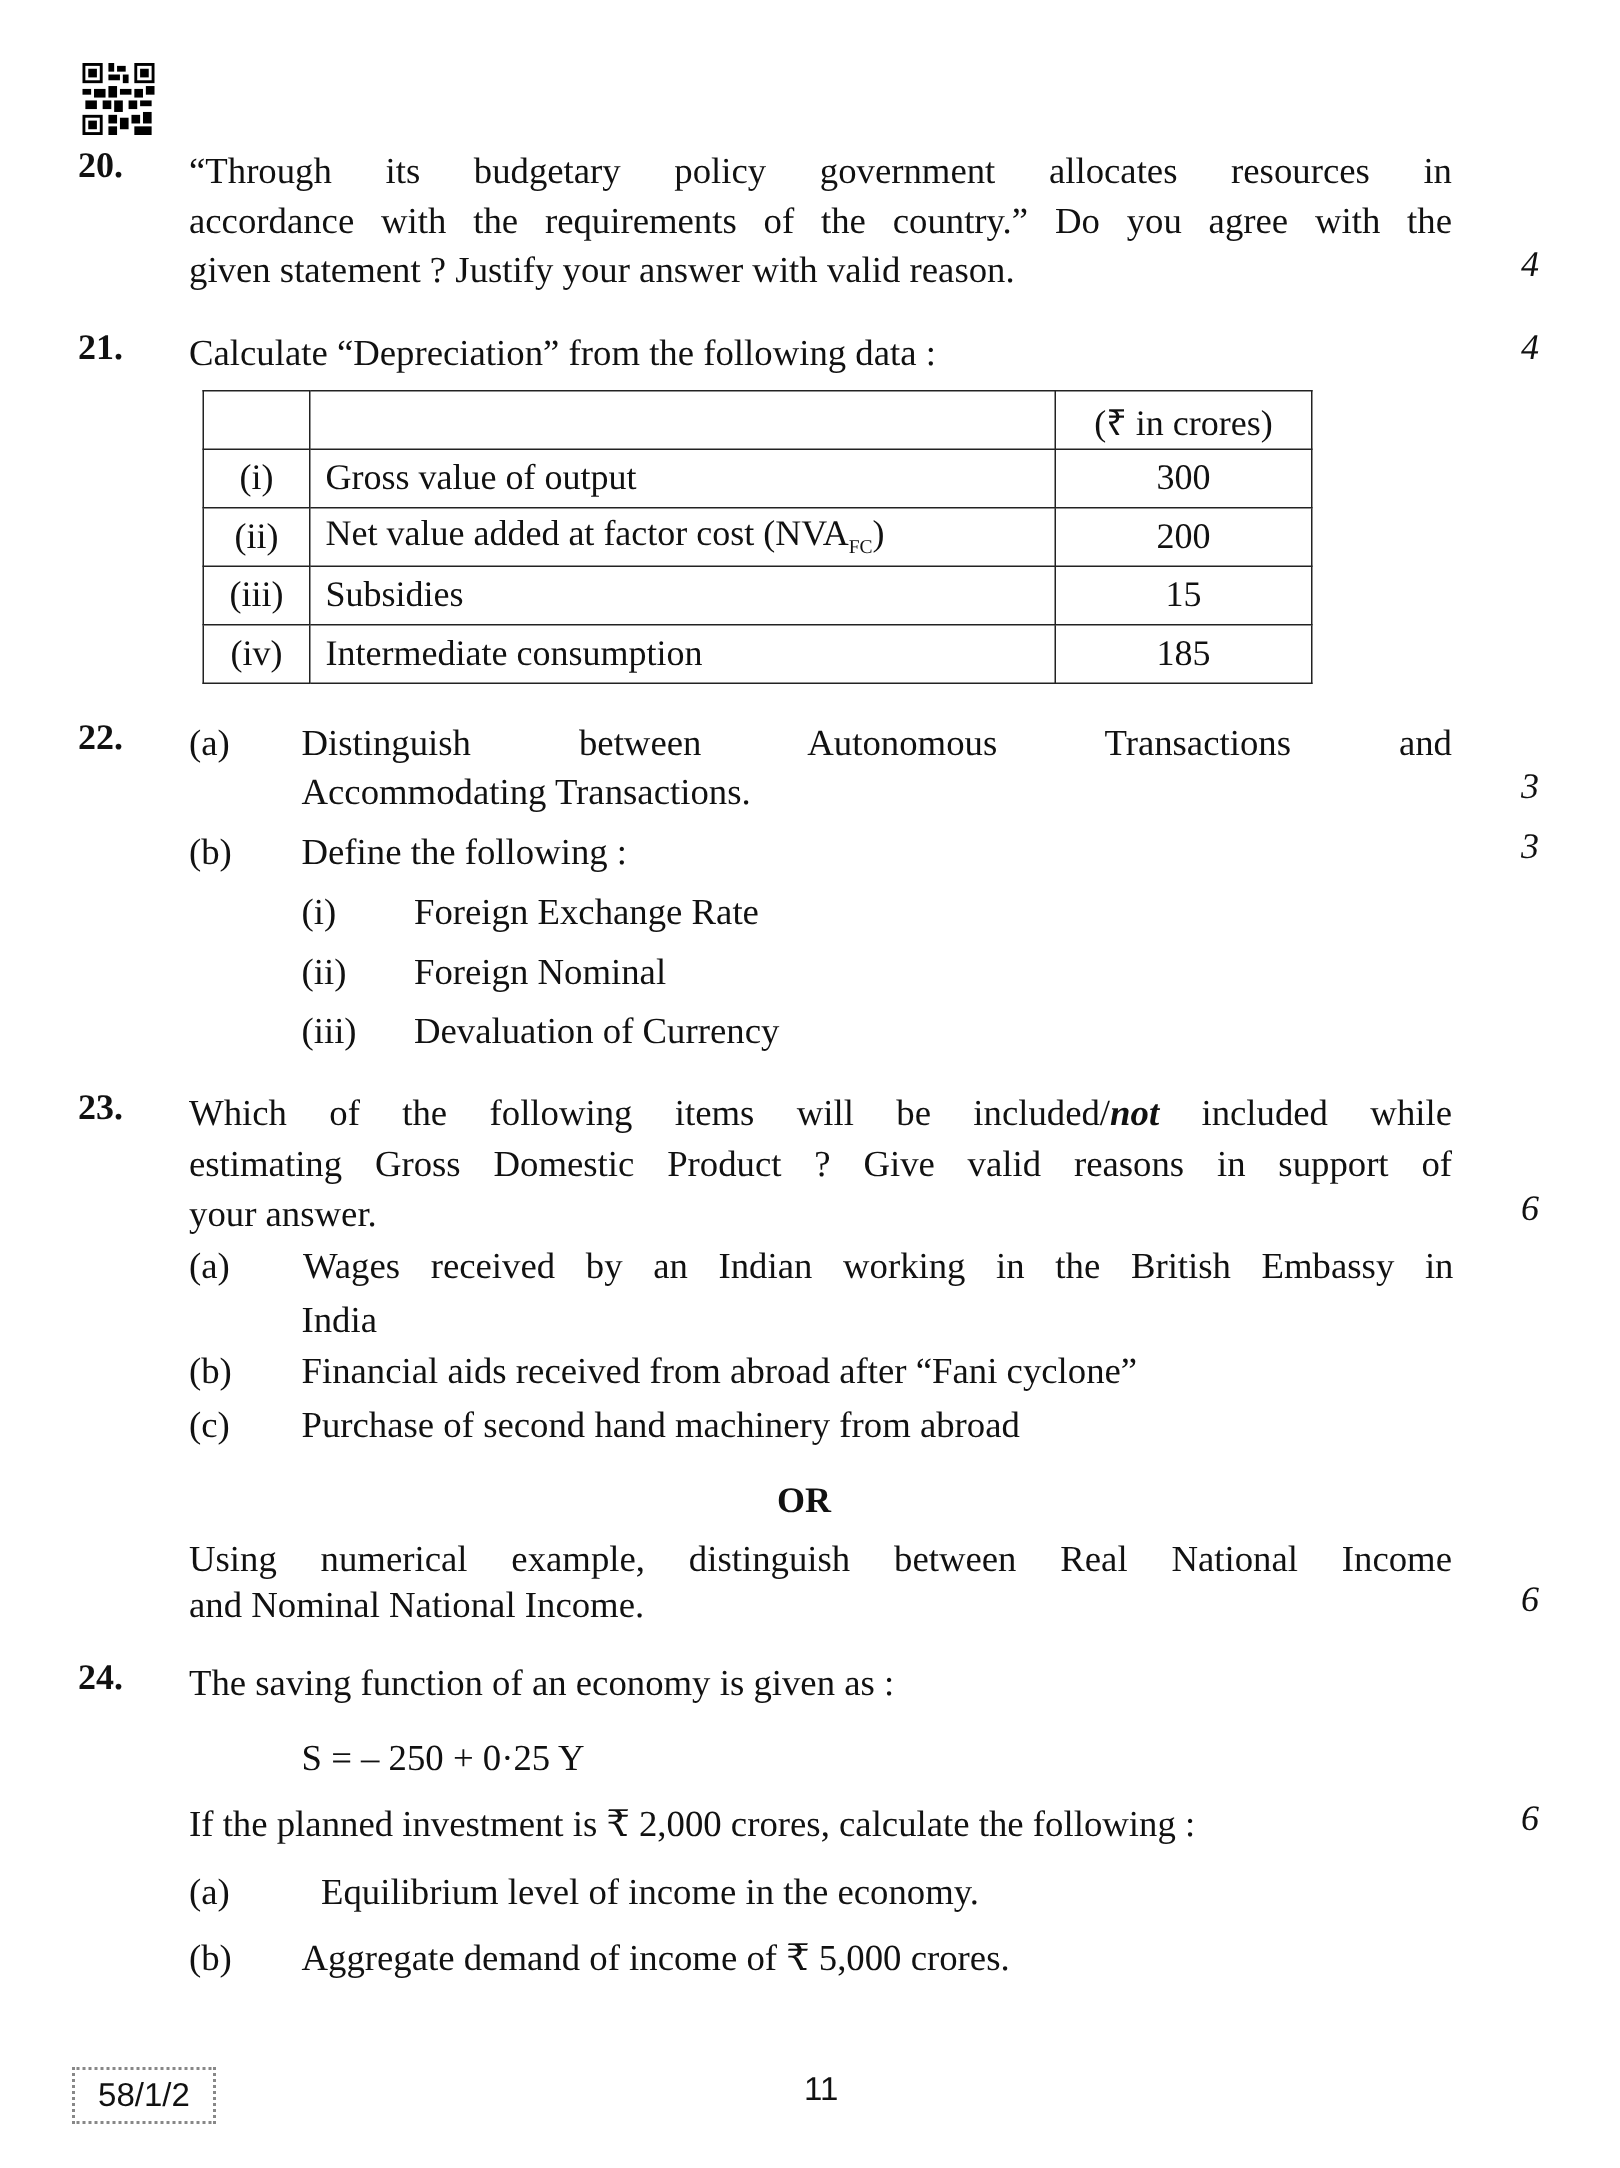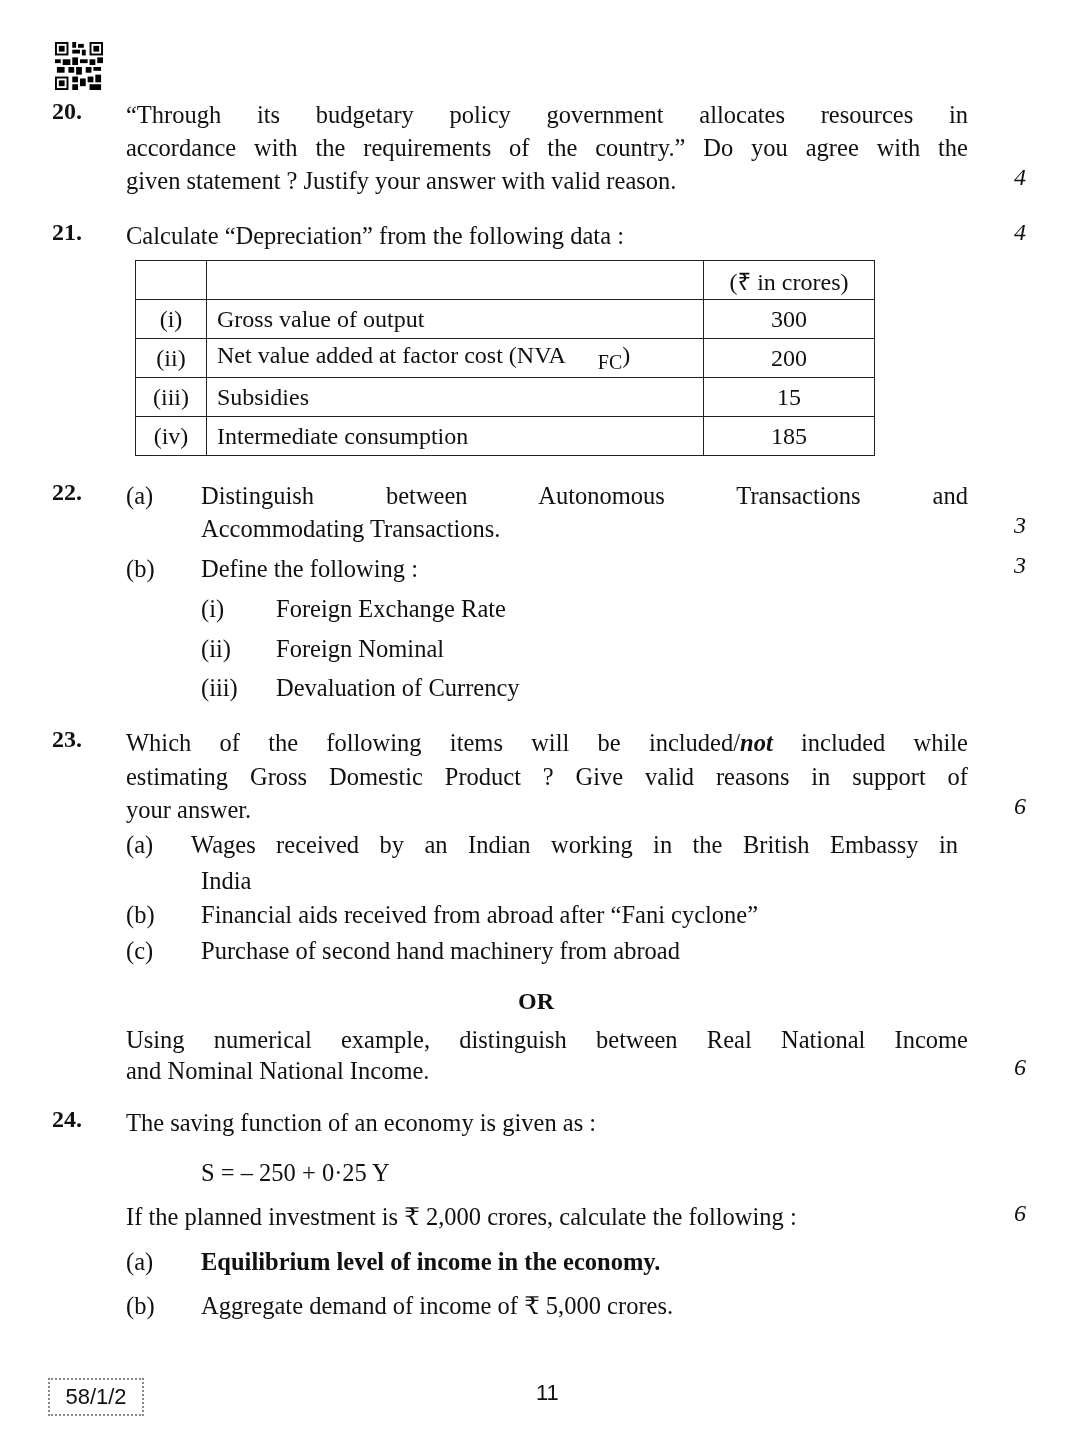--- a/index.html
+++ b/index.html
@@ -72,21 +72,21 @@
     <td class="desc"></td>
     <td class="num">(₹ in crores)</td>
   </tr>
   <tr>
     <td class="idx">(i)</td>
     <td class="desc">Gross value of output</td>
     <td class="num">300</td>
   </tr>
   <tr>
     <td class="idx">(ii)</td>
-    <td class="desc"><span>Net value added at factor cost (NVA</span><sub style="font-size:20px;margin-left:32px;">FC</sub><span>)</span></td>
+    <td class="desc"><span>Net value added at factor cost (NVA</span><sub style="font-size:13px;">FC</sub><span>)</span></td>
     <td class="num">200</td>
   </tr>
   <tr>
     <td class="idx">(iii)</td>
     <td class="desc">Subsidies</td>
     <td class="num">15</td>
   </tr>
   <tr>
     <td class="idx">(iv)</td>
     <td class="desc">Intermediate consumption</td>
@@ -110,36 +110,36 @@
 <div class="t" style="left:201px; top:671px;">(iii)</div>
 <div class="t" style="left:276px; top:671px;">Devaluation of Currency</div>
 
 <div class="qn" style="top:726px;">23.</div>
 <div class="t just" style="left:126px; top:726px; width:842px;"><span>Which of the following items will be included/</span><b><i>not</i></b><span> included while</span></div>
 <div class="t just" style="left:126px; top:760px; width:842px;">estimating Gross Domestic Product ? Give valid reasons in support of</div>
 <div class="t" style="left:126px; top:793px;">your answer.</div>
 <div class="marks" style="top:793px;">6</div>
 
 <div class="t" style="left:126px; top:828px;">(a)</div>
-<div class="t just" style="left:191px; top:828px; width:767px;">Wages received by an Indian working in the British Embassy in</div>
+<div class="t just" style="left:202px; top:828px; width:767px;">Wages received by an Indian working in the British Embassy in</div>
 <div class="t" style="left:201px; top:864px;">India</div>
 <div class="t" style="left:126px; top:898px;">(b)</div>
 <div class="t" style="left:201px; top:898px;">Financial aids received from abroad after “Fani cyclone”</div>
 <div class="t" style="left:126px; top:934px;">(c)</div>
 <div class="t" style="left:201px; top:934px;">Purchase of second hand machinery from abroad</div>
 
 <div class="or">OR</div>
 <div class="t just" style="left:126px; top:1023px; width:842px;">Using numerical example, distinguish between Real National Income</div>
 <div class="t" style="left:126px; top:1054px;">and Nominal National Income.</div>
 <div class="marks" style="top:1054px;">6</div>
 
 <div class="qn" style="top:1106px;">24.</div>
 <div class="t" style="left:126px; top:1106px;">The saving function of an economy is given as :</div>
 <div class="t" style="left:201px; top:1156px;">S = – 250 + 0·25 Y</div>
 <div class="t" style="left:126px; top:1200px;">If the planned investment is ₹ 2,000 crores, calculate the following :</div>
 <div class="marks" style="top:1200px;">6</div>
 <div class="t" style="left:126px; top:1245px;">(a)</div>
-<div class="t" style="left:201px; top:1245px;font-weight:bold;">Equilibrium level of income in the economy.</div>
+<div class="t" style="left:214px; top:1245px;">Equilibrium level of income in the economy.</div>
 <div class="t" style="left:126px; top:1289px;">(b)</div>
 <div class="t" style="left:201px; top:1289px;">Aggregate demand of income of ₹ 5,000 crores.</div>
 
 <div class="footer-code">58/1/2</div>
 <div class="page-num">11</div>
 
 </body></html>

